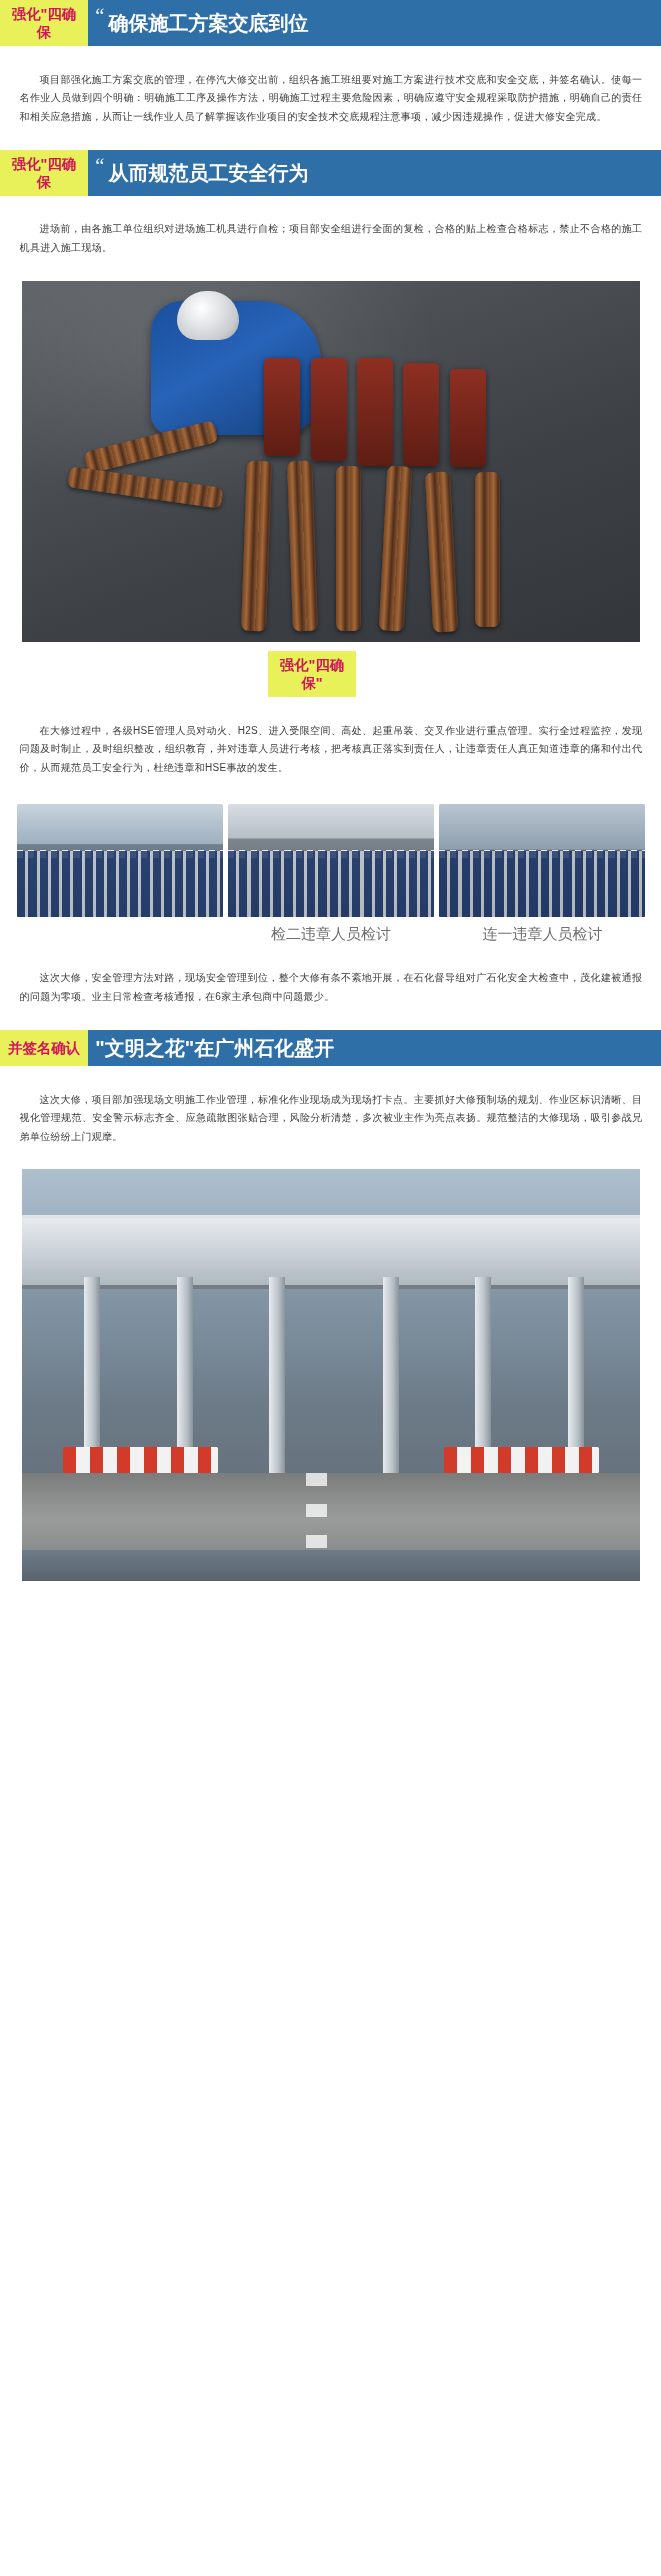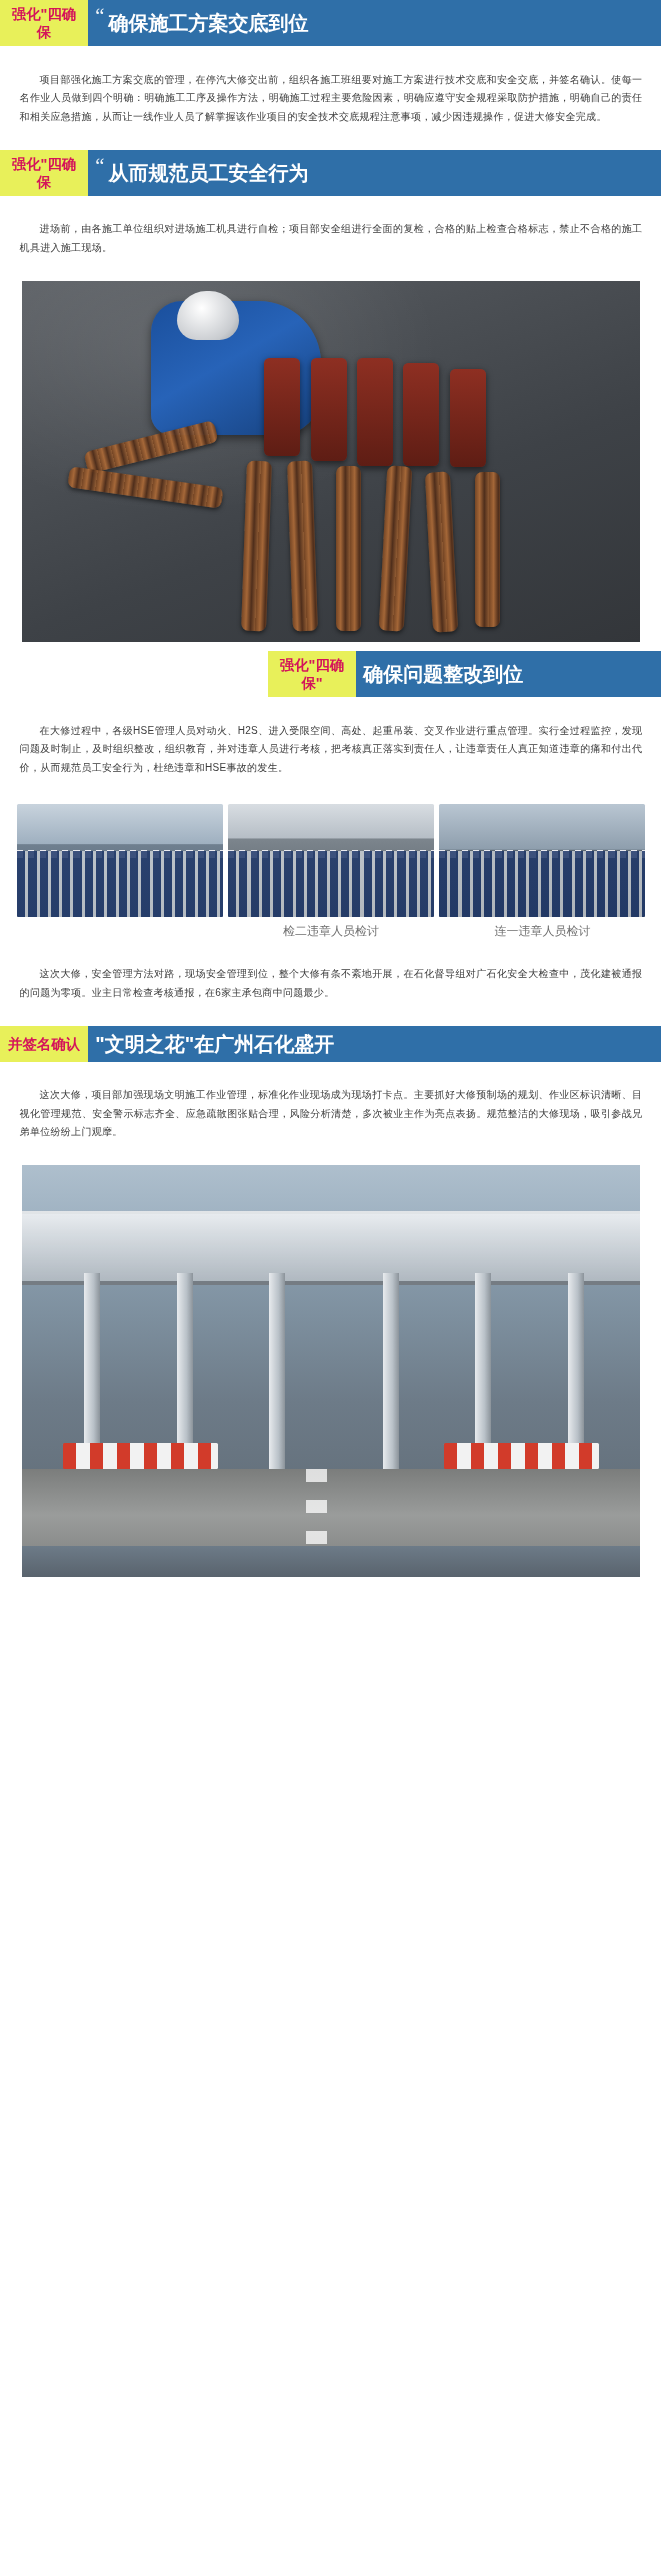--- a/index.html
+++ b/index.html
@@ -189,21 +189,21 @@
   }
   .caption-row {
     display: flex;
     gap: 5.2px;
     padding: 2.1px 16.5px 0 16.5px;
     box-sizing: border-box;
   }
   .caption {
     flex: 1 1 0;
     text-align: center;
-    font-size: 12px;
+    font-size: 15px;
     color: #6f6f6f;
     padding: 4.1px 0 1px 0;
     line-height: 1.4;
   }
   .caption.empty { visibility: hidden; }
 
   .photo.plant {
     width: 618px;
     margin: 0 auto;
     height: 381px;
@@ -293,23 +293,20 @@
     <div class="chain" style="left:361px; top:185px; width:25px; height:165px; transform:rotate(3deg);"></div>
     <div class="chain" style="left:407px; top:191px; width:25px; height:160px; transform:rotate(-3deg);"></div>
     <div class="chain" style="left:453px; top:191px; width:25px; height:155px;"></div>
     <div class="chain" style="left:62px; top:155px; width:134px; height:21.6px; transform:rotate(-14deg);"></div>
     <div class="chain" style="left:46px; top:196px; width:155px; height:20.6px; transform:rotate(8deg);"></div>
   </div>
 
   <div class="spacer"></div>
   <div class="section-head indent">
     <div class="tag">强化"四确保"</div>
-    <div class="head-bar">
-      <span class="head-text">确保问题整改到位</span>
-    </div>
   </div>
   <p class="para">在大修过程中，各级HSE管理人员对动火、H2S、进入受限空间、高处、起重吊装、交叉作业进行重点管理。实行全过程监控，发现问题及时制止，及时组织整改，组织教育，并对违章人员进行考核，把考核真正落实到责任人，让违章责任人真正知道违章的痛和付出代价，从而规范员工安全行为，杜绝违章和HSE事故的发生。</p>
 
   <div class="photo-row">
     <div class="thumb a">
       <div class="hats"></div>
       <div class="people"></div>
     </div>
     <div class="thumb b">
       <div class="hats"></div>

